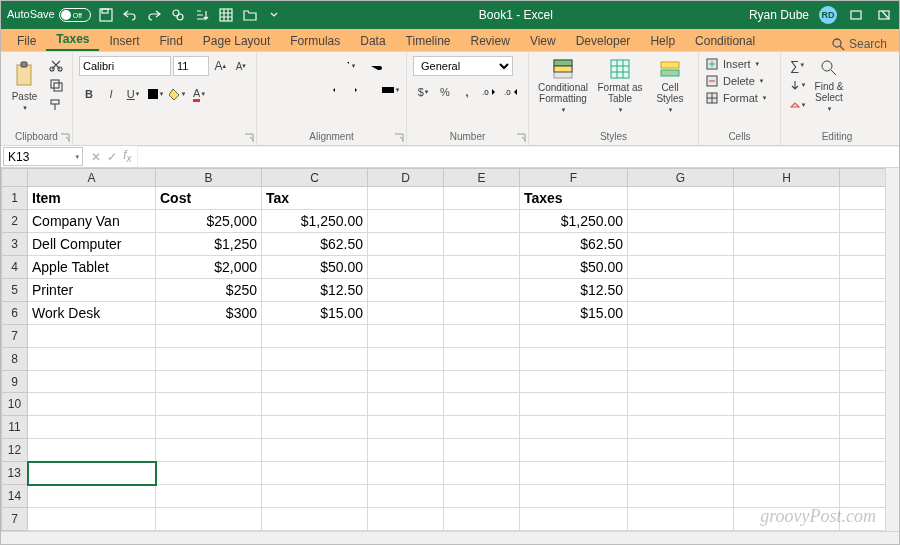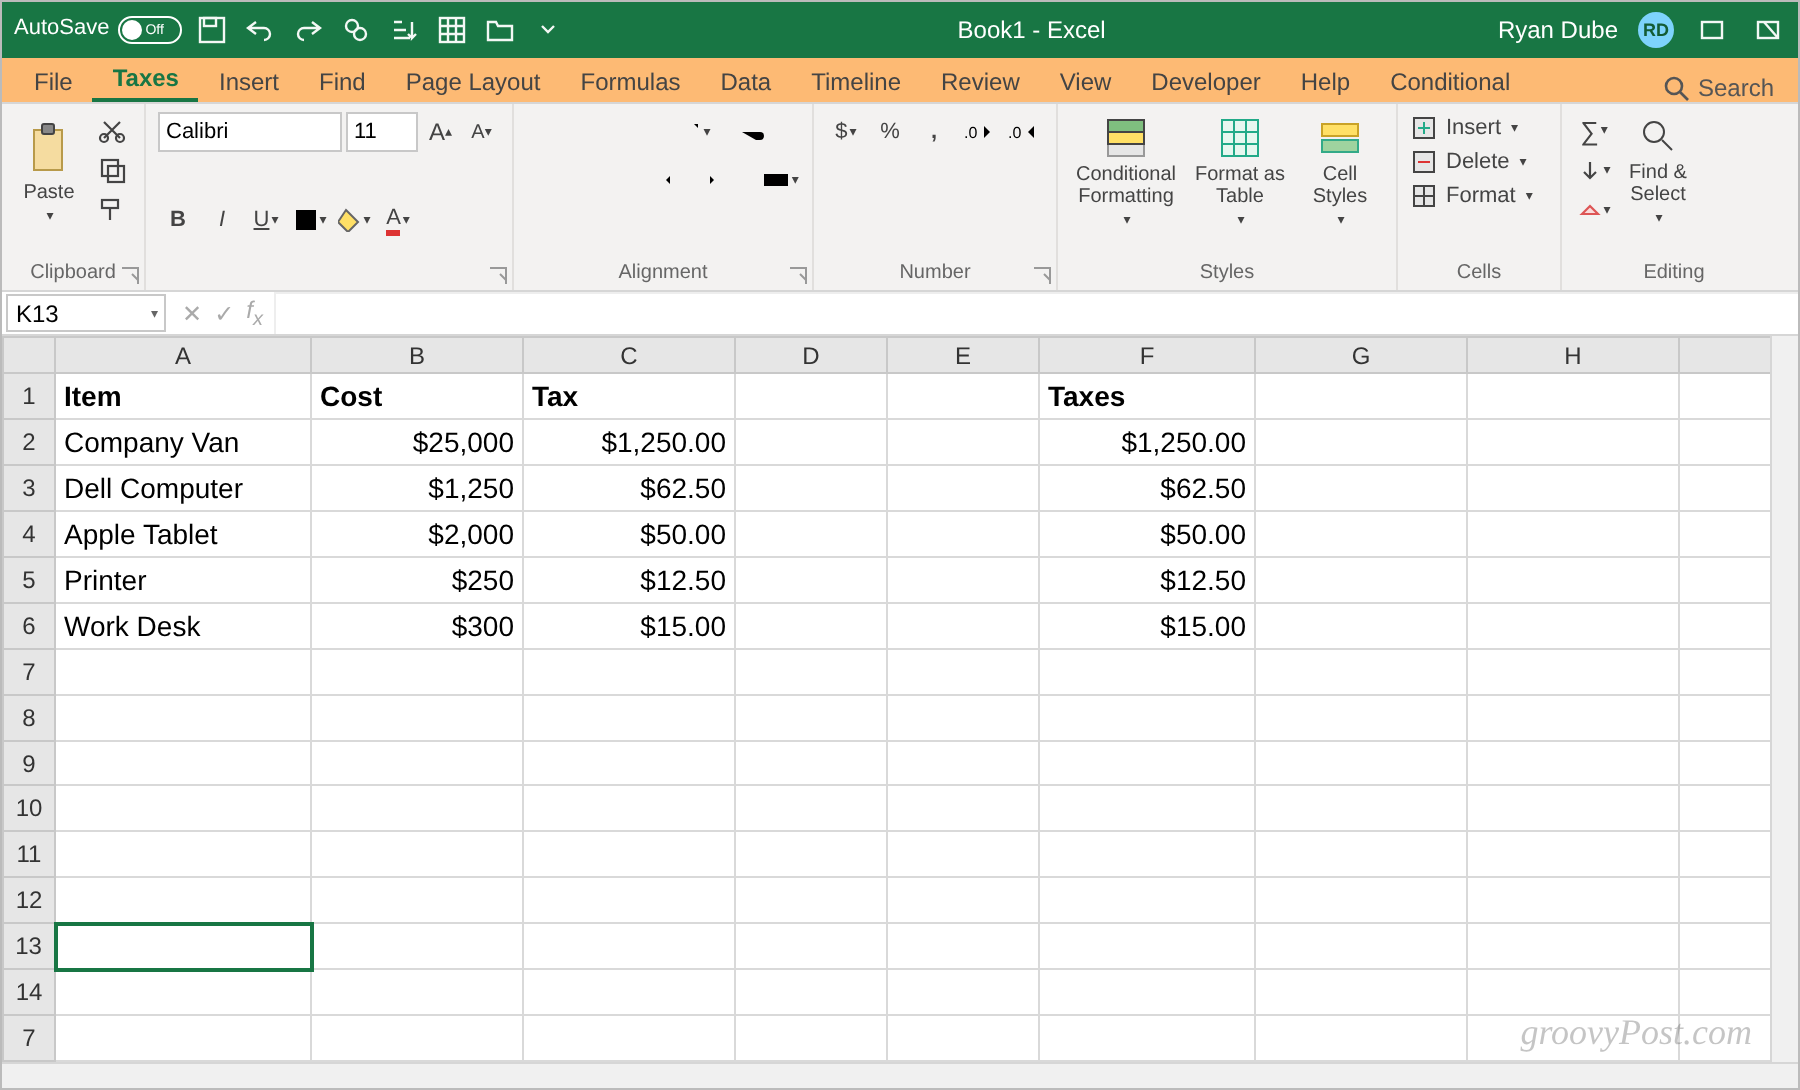--- a/index.html
+++ b/index.html
@@ -29,21 +29,21 @@
   .ribgrp { border-right: 1px solid #e1dfdd; padding: 4px 6px 2px; display: flex; flex-direction: column; justify-content: space-between; position: relative; }
   .ribgrp-top { flex: 1; display: flex; align-items: flex-start; gap: 4px; }
   .ribgrp-label { text-align: center; color: #666; font-size: 10px; padding-bottom: 1px; }
   .corner { position: absolute; right: 2px; bottom: 2px; width: 10px; height: 10px; }
   .corner svg { stroke: #999; stroke-width: 1; fill: none; }
   .vbtn { display: flex; flex-direction: column; align-items: center; justify-content: center; width: 40px; height: 60px; cursor: pointer; gap: 2px; font-size: 10px; text-align: center; }
   .vbtn svg { stroke: #444; fill: none; stroke-width: 1; }
   .mini-stack { display: flex; flex-direction: column; gap: 2px; }
   .mini-btn { width: 20px; height: 18px; display: inline-flex; align-items: center; justify-content: center; cursor: pointer; }
   .mini-btn svg { stroke: #444; fill: none; stroke-width: 1.1; }
-  .font-row { display: flex; gap: 2px; align-items: center; margin-bottom: 20px; }
+  .font-row { display: flex; gap: 2px; align-items: center; margin-bottom: 4px; }
   .font-select, .size-select { border: 1px solid #c8c8c8; background: #fff; height: 20px; font-size: 11px; padding: 0 3px; }
   .font-select { width: 92px; }
   .size-select { width: 36px; }
   .icon-row { display: flex; gap: 2px; align-items: center; }
   .ibtn { width: 20px; height: 20px; display: inline-flex; align-items: center; justify-content: center; cursor: pointer; }
   .dd { font-size: 7px; margin-left: 1px; }
   .gen-select { border: 1px solid #c8c8c8; background: #fff; height: 20px; font-size: 11px; width: 100px; padding: 0 3px; }
   .cell-row { display: flex; align-items: center; gap: 4px; font-size: 11px; padding: 1px 0; cursor: pointer; }
   .cell-row svg { stroke: #444; stroke-width: 1; fill: none; }
   
@@ -323,20 +323,21 @@
       </div>
     </div>
     <div class="ribgrp-label">Alignment</div>
     <div class="corner"><svg width="10" height="10" viewBox="0 0 10 10">
           <path d="M1 1h8v8M6 4l3 3"></path>
         </svg></div>
   </div>
 
   <div class="ribgrp" style="width:122px">
     <div style="display:flex;flex-direction:column;gap:6px;">
+      <select class="gen-select"><option>General</option></select>
       <div class="icon-row">
         <span class="ibtn">$<span class="dd">▾</span></span>
         <span class="ibtn">%</span>
         <span class="ibtn">
             <b>,</b>
           </span>
         <span class="ibtn">
             <svg width="14" height="12" viewBox="0 0 14 12">
               <text x="0" y="9" font-size="8">.0</text>
               <path d="M10 3l3 3-3 3"></path>

